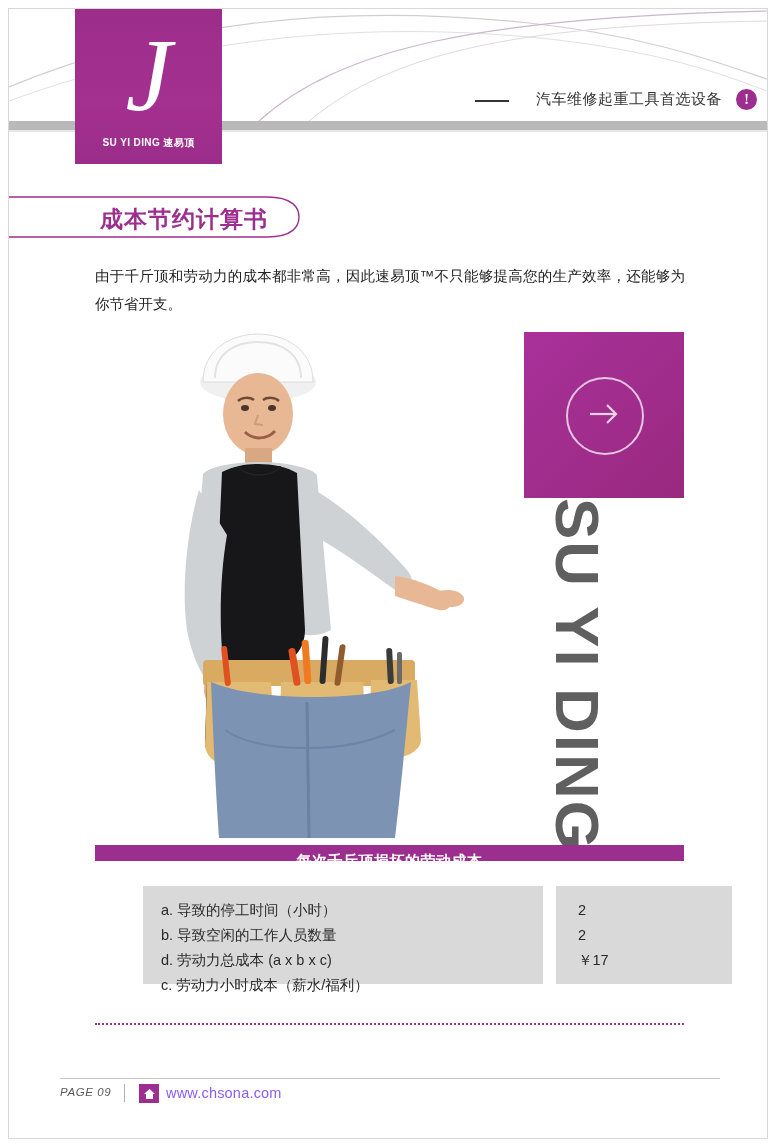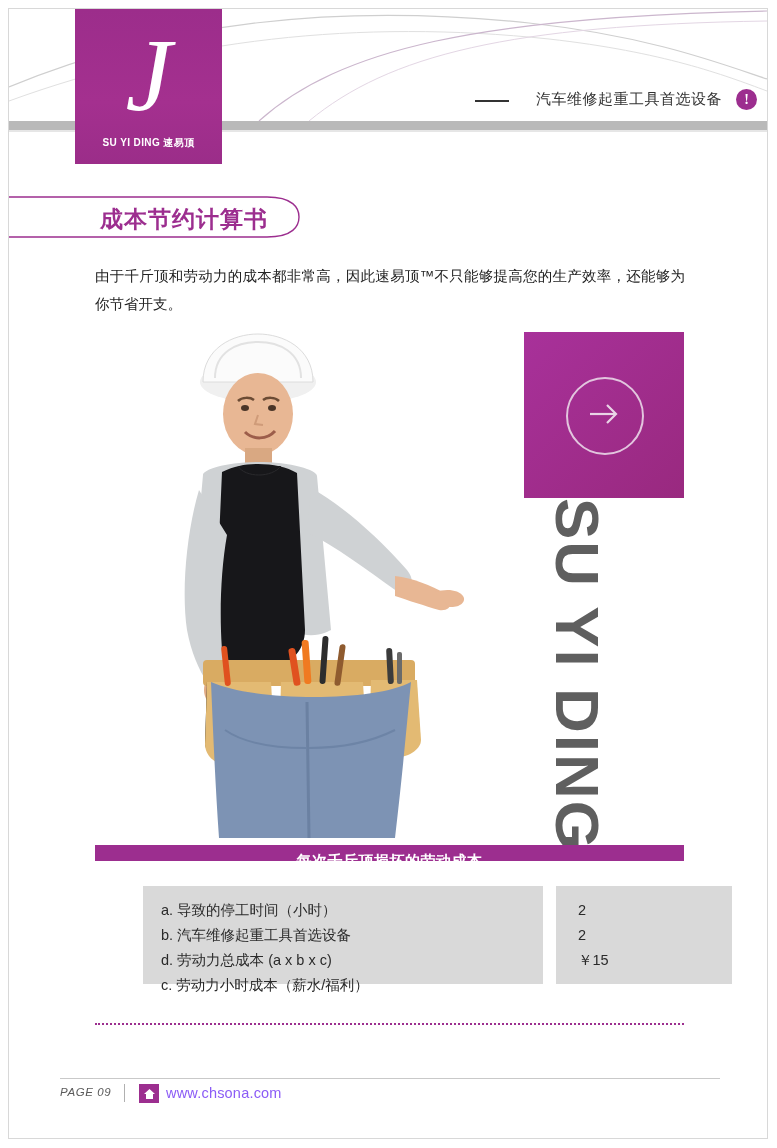--- a/index.html
+++ b/index.html
@@ -371,28 +371,28 @@
       <polyline points="39,26 48,35 39,44" fill="none" stroke="#e9d4e6" stroke-width="2.2"></polyline>
     </svg>
   </div>
 
   <div class="vertical-brand">SU YI DING</div>
 
   <div class="table-header">每次千斤顶损坏的劳动成本</div>
   <div class="table-body">
     <div class="table-col-labels">
       <div class="t-row">a. 导致的停工时间（小时）</div>
-      <div class="t-row">b. 汽车维修起重工具首选设备</div>
+      <div class="t-row">b. 导致空闲的工作人员数量</div>
       <div class="t-row">d. 劳动力总成本 (a x b x c)</div>
       <div class="t-row">c. 劳动力小时成本（薪水/福利）</div>
     </div>
     <div class="table-col-values">
       <div class="t-row">2</div>
       <div class="t-row">2</div>
-      <div class="t-row">￥15</div>
+      <div class="t-row">￥17</div>
     </div>
   </div>
 
   <div class="dotted-divider"></div>
 
   <div class="footer-rule"></div>
   <div class="page-num">PAGE 09</div>
   <div class="footer-sep"></div>
   <div class="home-icon">
     <svg width="13" height="12" viewBox="0 0 13 12">

